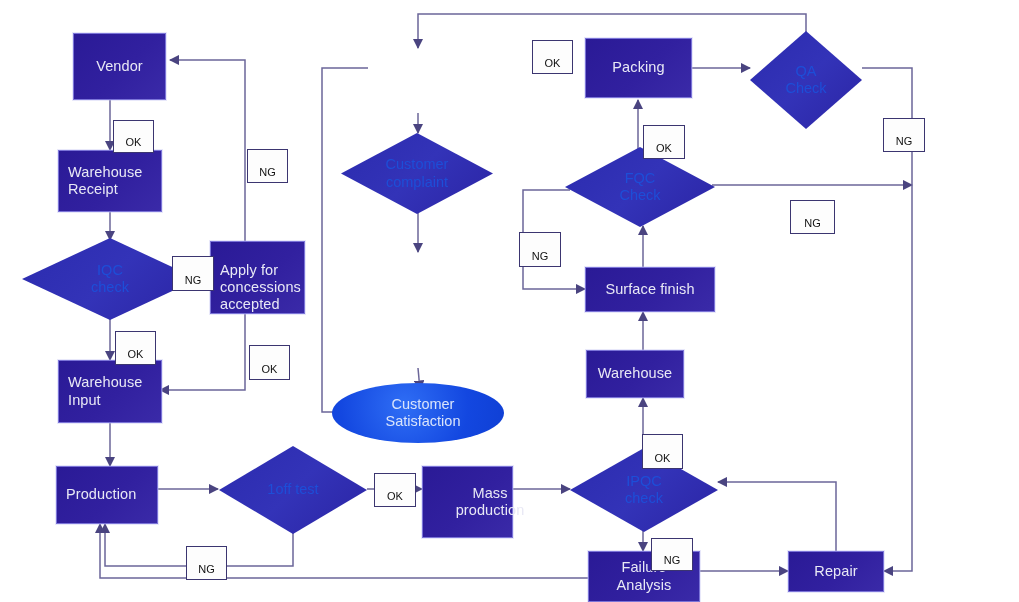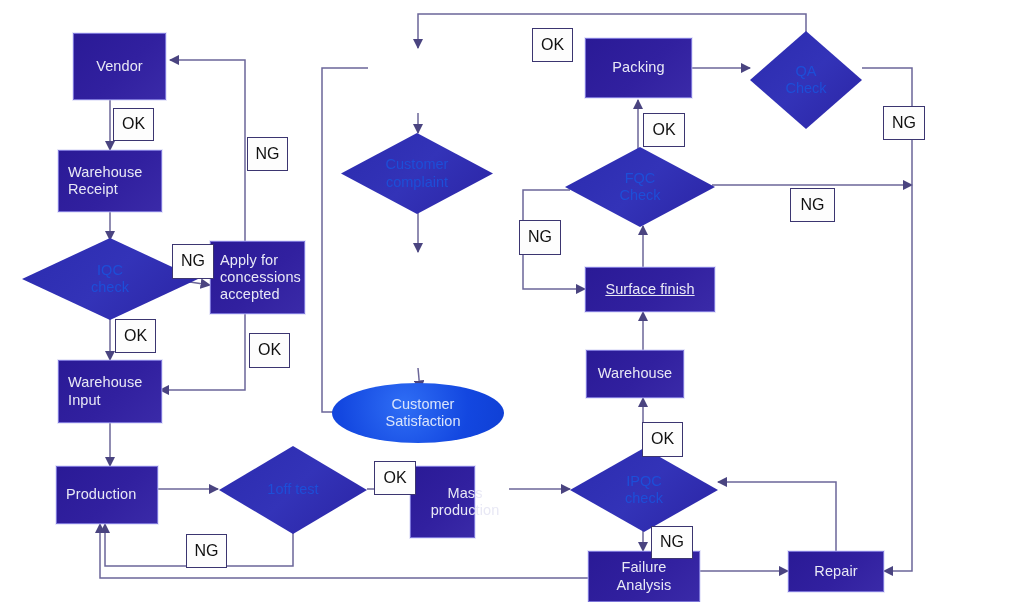--- a/index.html
+++ b/index.html
@@ -21,22 +21,22 @@
   .diamond-wrap .dlabel{position:absolute;left:0;top:0;width:100%;height:100%;
         display:flex;align-items:center;justify-content:center;color:#1d4ed8;
         font-size:14.5px;text-align:center;line-height:1.2;}
   .ellipse{position:absolute;border-radius:50%;
         background:radial-gradient(circle at 42% 38%,#2f6ef5 0%,#1347e0 60%,#0f3fd4 100%);
         display:flex;align-items:center;justify-content:center;color:#d9e4fb;
         font-size:14.5px;text-align:center;line-height:1.2;}
   .ellipse .etext{padding-left:10px;}
 
   .tag{position:absolute;background:#fdfdfd;border:1.3px solid #3b3570;
-       color:#111;font-size:16px;line-height:1;padding:3px 4px 4px 4px;
-       display:flex;align-items:center;justify-content:center;}
+       color:#111;font-size:11px;line-height:1;padding:3px 4px 4px 4px;
+       display:flex;align-items:flex-end;justify-content:center;margin-top:12px;}
 </style>
 </head>
 <body>
 
 <div id="canvas">
 
   <svg id="wires" viewBox="0 0 1019 602" xmlns="http://www.w3.org/2000/svg">
     <defs>
       <marker id="ah" viewBox="0 0 10 10" refX="9" refY="5" markerWidth="7" markerHeight="7" orient="auto-start-reverse">
         <path d="M 0 0 L 10 5 L 0 10 z" fill="#4a4480"></path>
@@ -110,59 +110,59 @@
 
   <div class="node rect lefttext" style="left:58px;top:150px;width:104px;height:62px;">
     <span>Warehouse<br>Receipt</span>
   </div>
 
   <div class="diamond-wrap" style="left:22px;top:238px;width:176px;height:82px;">
     <div class="dshape"></div>
     <div class="dlabel">IQC<br>check</div>
   </div>
 
-  <div class="node rect lefttext" style="left:210px;top:241px;width:95px;height:73px;">
+  <div class="node rect lefttext" style="left:210px;top:241px;width:95px;height:73px;align-items:flex-end;">
     <span>Apply for<br>concessions<br>accepted</span>
   </div>
 
   <div class="node rect lefttext" style="left:58px;top:360px;width:104px;height:63px;">
     <span>Warehouse<br>Input</span>
   </div>
 
   <div class="node rect lefttext" style="left:56px;top:466px;width:102px;height:58px;">
     <span>Production</span>
   </div>
 
   <div class="diamond-wrap" style="left:219px;top:446px;width:148px;height:88px;">
     <div class="dshape"></div>
     <div class="dlabel">1off test</div>
   </div>
 
-  <div class="node rect" style="left:410px;top:466px;width:65px;height:72px;padding-left:45px;">
+  <div class="node rect" style="left:422px;top:466px;width:91px;height:72px;padding-left:45px;">
     <span>Mass<br>production</span>
   </div>
 
   <div class="diamond-wrap" style="left:570px;top:448px;width:148px;height:84px;">
     <div class="dshape"></div>
     <div class="dlabel">IPQC<br>check</div>
   </div>
 
   <div class="node rect" style="left:788px;top:551px;width:96px;height:41px;">
     <span>Repair</span>
   </div>
 
   <div class="node rect" style="left:588px;top:551px;width:112px;height:51px;">
     <span>Failure<br>Analysis</span>
   </div>
 
   <div class="node rect" style="left:586px;top:350px;width:98px;height:48px;">
     <span>Warehouse</span>
   </div>
 
-  <div class="node rect" style="left:585px;top:267px;width:130px;height:45px;text-decoration:underline;">
+  <div class="node rect" style="left:585px;top:267px;width:130px;height:45px;">
     <span>Surface finish</span>
   </div>
 
   <div class="diamond-wrap" style="left:565px;top:147px;width:150px;height:80px;">
     <div class="dshape"></div>
     <div class="dlabel">FQC<br>Check</div>
   </div>
 
   <div class="node rect" style="left:585px;top:38px;width:107px;height:60px;">
     <span>Packing</span>

